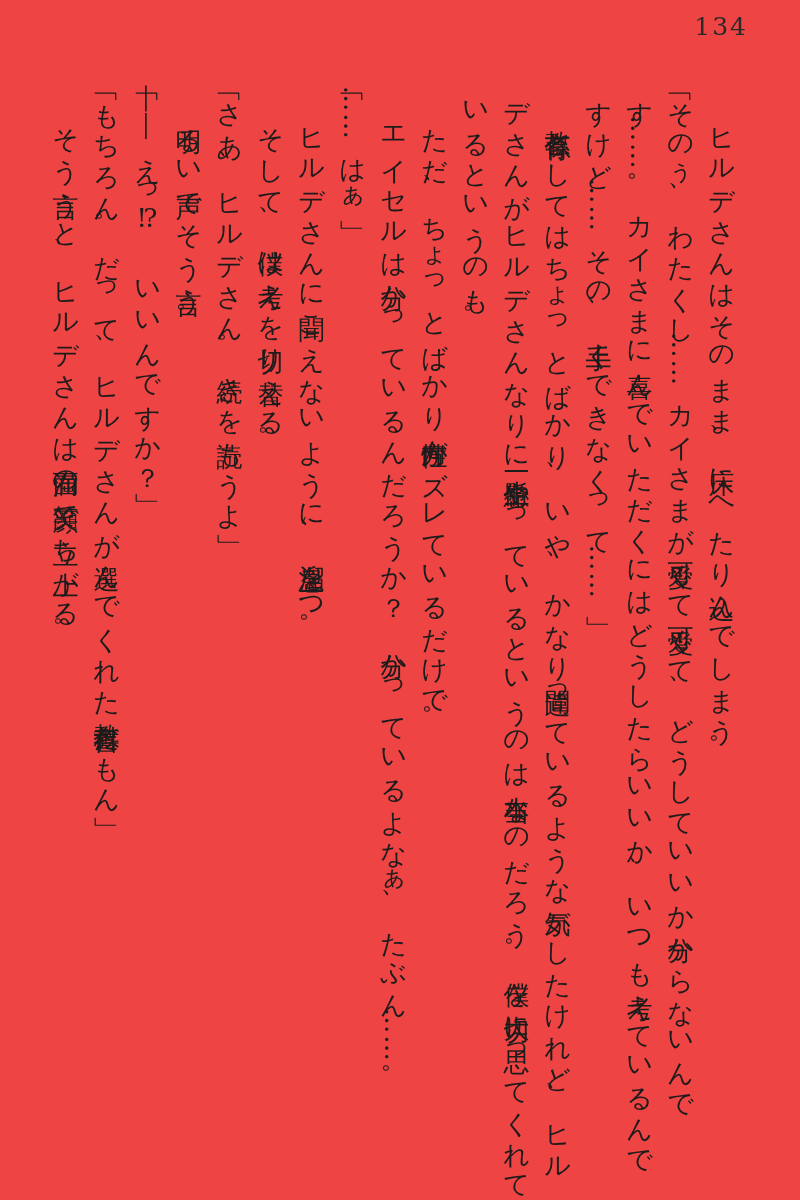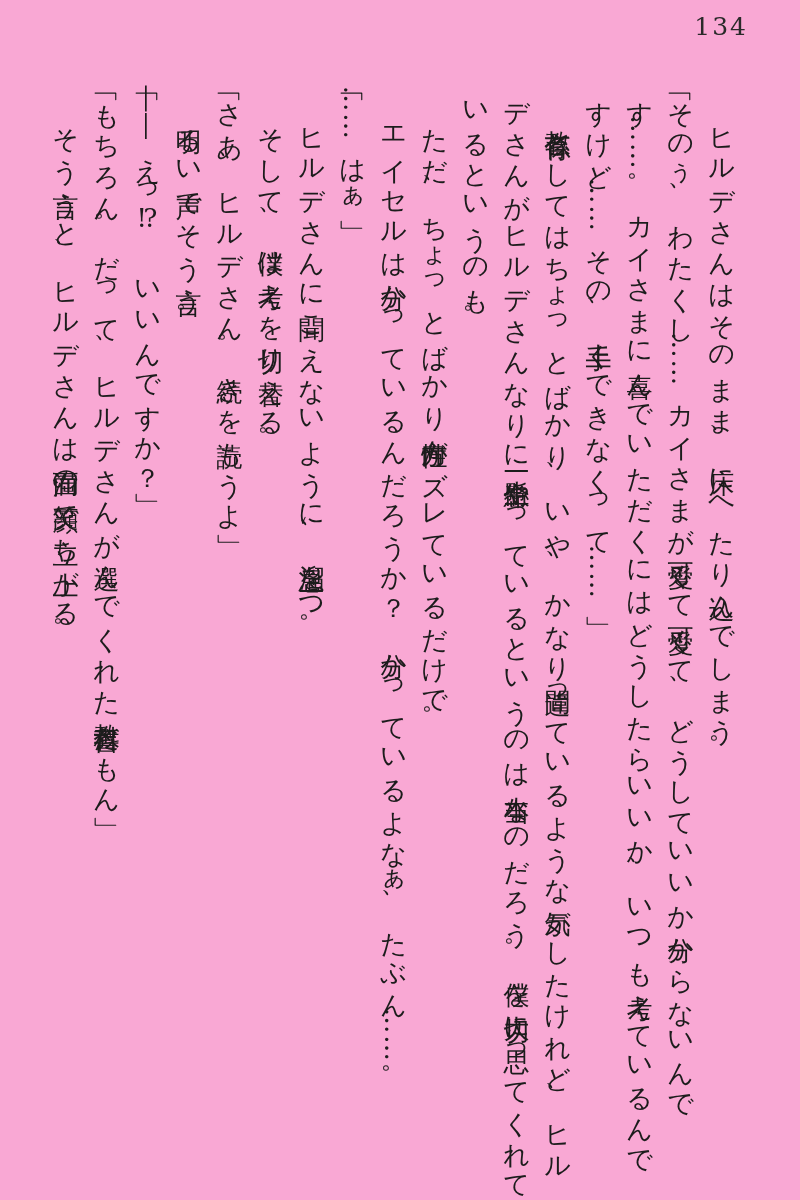--- a/index.html
+++ b/index.html
@@ -3,21 +3,21 @@
 <meta charset="utf-8">
 <style>
   html, body {
     margin: 0;
     padding: 0;
   }
   .page {
     position: relative;
     width: 800px;
     height: 1200px;
-    background: #f9a8d4;
+    background: #ef4444;
     overflow: hidden;
     font-family: "DejaVu Serif", "Liberation Serif", serif;
   }
   .page-number {
     position: absolute;
     top: 12px;
     right: 52px;
     font-size: 25px;
     letter-spacing: 2px;
     color: #2a2a2a;

